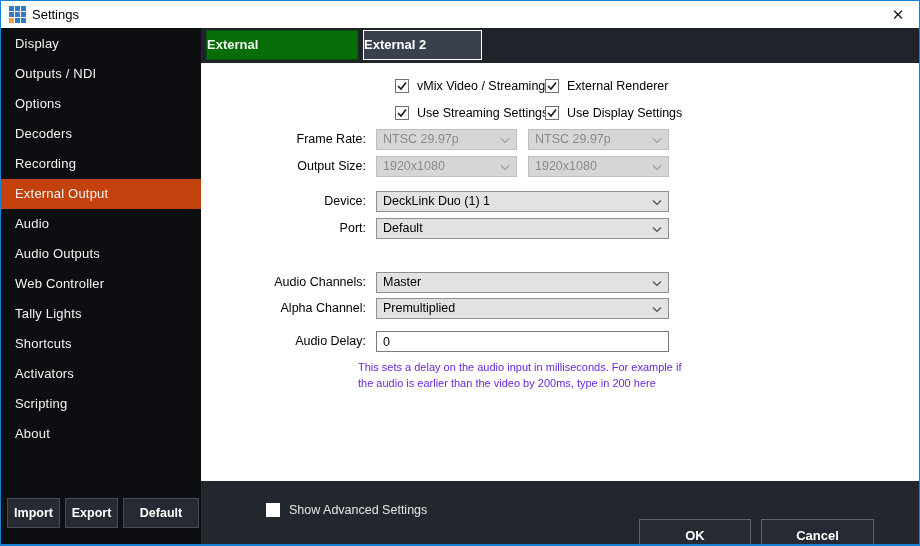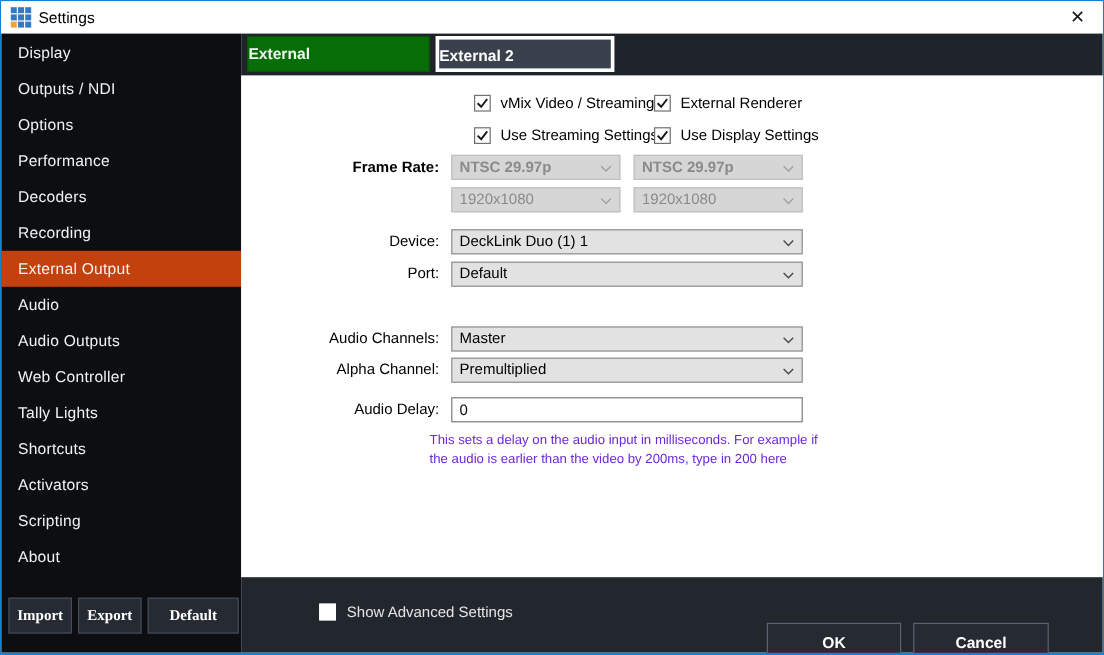--- a/index.html
+++ b/index.html
@@ -25,31 +25,31 @@
 
   
   .leftcol { position:absolute; top:27px; left:0; width:200px; bottom:0; background:#0C0E11; }
   .side-item { height:30px; line-height:30px; padding-left:14px;
     font-size:13px; color:#F2F2F2; letter-spacing:0.2px; cursor:default; }
   .side-item.selected { background:#c2410c; }
   .sidebar-list { padding-top:1px; }
 
   .foot-left-btn { position:absolute; height:30px; top:470px;
     background:#262B33; border:1px solid #434C59; color:#fff;
-    font-weight:bold; font-size:12.5px; text-align:center; line-height:28px; cursor:default;font-family:Liberation Serif, serif; }
+    font-weight:bold; font-size:12.5px; text-align:center; line-height:28px; cursor:default; }
   .btn-import { left:6px;  width:53px; }
   .btn-export { left:64px; width:53px; }
   .btn-default{ left:122px; width:76px; }
 
   
   .tabbar { position:absolute; top:27px; left:200px; right:0; height:35px; background:#1F242B; }
   .tab { position:absolute; top:2px; height:30px; line-height:28px; text-align:left;
     font-size:13px; font-weight:bold; color:#fff; cursor:default; }
   .tab.active { left:5px; width:152px; background:#076D07; border:1px solid #0B550B; color:#EDF7ED; }
-  .tab.inactive { left:162px; width:149px; background:#3A414C; border:3px solid #ffffff; }
+  .tab.inactive { left:162px; width:119px; background:#3A414C; border:1px solid #ffffff; }
 
   
   .content { position:absolute; top:62px; left:200px; right:0; height:418px; background:#FFFFFF; }
 
   .cb-row { position:absolute; left:16px; right:0; height:18px; }
   .cb-group { position:absolute; display:flex; align-items:center; height:18px; }
   .cb-col1 { left:178px; } .cb-col2 { left:328px; }
   .checkbox { width:14px; height:14px; background:#fff; border:1px solid #707070;
     display:inline-flex; align-items:center; justify-content:center; }
   .checkbox svg { display:block; }
@@ -107,21 +107,20 @@
     </div>
     <div class="title-text">Settings</div>
     <div class="close-btn">✕</div>
   </div>
 
   <div class="leftcol">
     <div class="sidebar-list">
       <div class="side-item">Display</div>
       <div class="side-item">Outputs / NDI</div>
       <div class="side-item">Options</div>
-      <div class="side-item">Performance</div>
       <div class="side-item">Decoders</div>
       <div class="side-item">Recording</div>
       <div class="side-item selected">External Output</div>
       <div class="side-item">Audio</div>
       <div class="side-item">Audio Outputs</div>
       <div class="side-item">Web Controller</div>
       <div class="side-item">Tally Lights</div>
       <div class="side-item">Shortcuts</div>
       <div class="side-item">Activators</div>
       <div class="side-item">Scripting</div>
@@ -170,37 +169,38 @@
       <div class="cb-group cb-col2">
         <span class="checkbox">
           <svg width="12" height="12" viewBox="0 0 12 12">
               <polyline points="2,6 5,9 10,2.5" fill="none" stroke="#1a1a1a" stroke-width="1.6"></polyline>
             </svg>
         </span>
         <span class="cb-label">Use Display Settings</span>
       </div>
     </div>
 
-    <div class="form-row" style="top:66px;font-weight:bold;">
+    <div class="form-row" style="top:66px;">
       <div class="form-label">Frame Rate:</div>
       <div class="combo disabled pos-c1">
         <span>NTSC 29.97p</span>
         <svg class="chev" width="10" height="7" viewBox="0 0 10 7">
             <polyline points="1,1.5 5,5.5 9,1.5" fill="none" stroke-width="1.2"></polyline>
           </svg>
       </div>
       <div class="combo disabled pos-c2">
         <span>NTSC 29.97p</span>
         <svg class="chev" width="10" height="7" viewBox="0 0 10 7">
             <polyline points="1,1.5 5,5.5 9,1.5" fill="none" stroke-width="1.2"></polyline>
           </svg>
       </div>
     </div>
 
     <div class="form-row" style="top:93px;">
+      <div class="form-label">Output Size:</div>
       <div class="combo disabled pos-c1">
         <span>1920x1080</span>
         <svg class="chev" width="10" height="7" viewBox="0 0 10 7">
             <polyline points="1,1.5 5,5.5 9,1.5" fill="none" stroke-width="1.2"></polyline>
           </svg>
       </div>
       <div class="combo disabled pos-c2">
         <span>1920x1080</span>
         <svg class="chev" width="10" height="7" viewBox="0 0 10 7">
             <polyline points="1,1.5 5,5.5 9,1.5" fill="none" stroke-width="1.2"></polyline>

